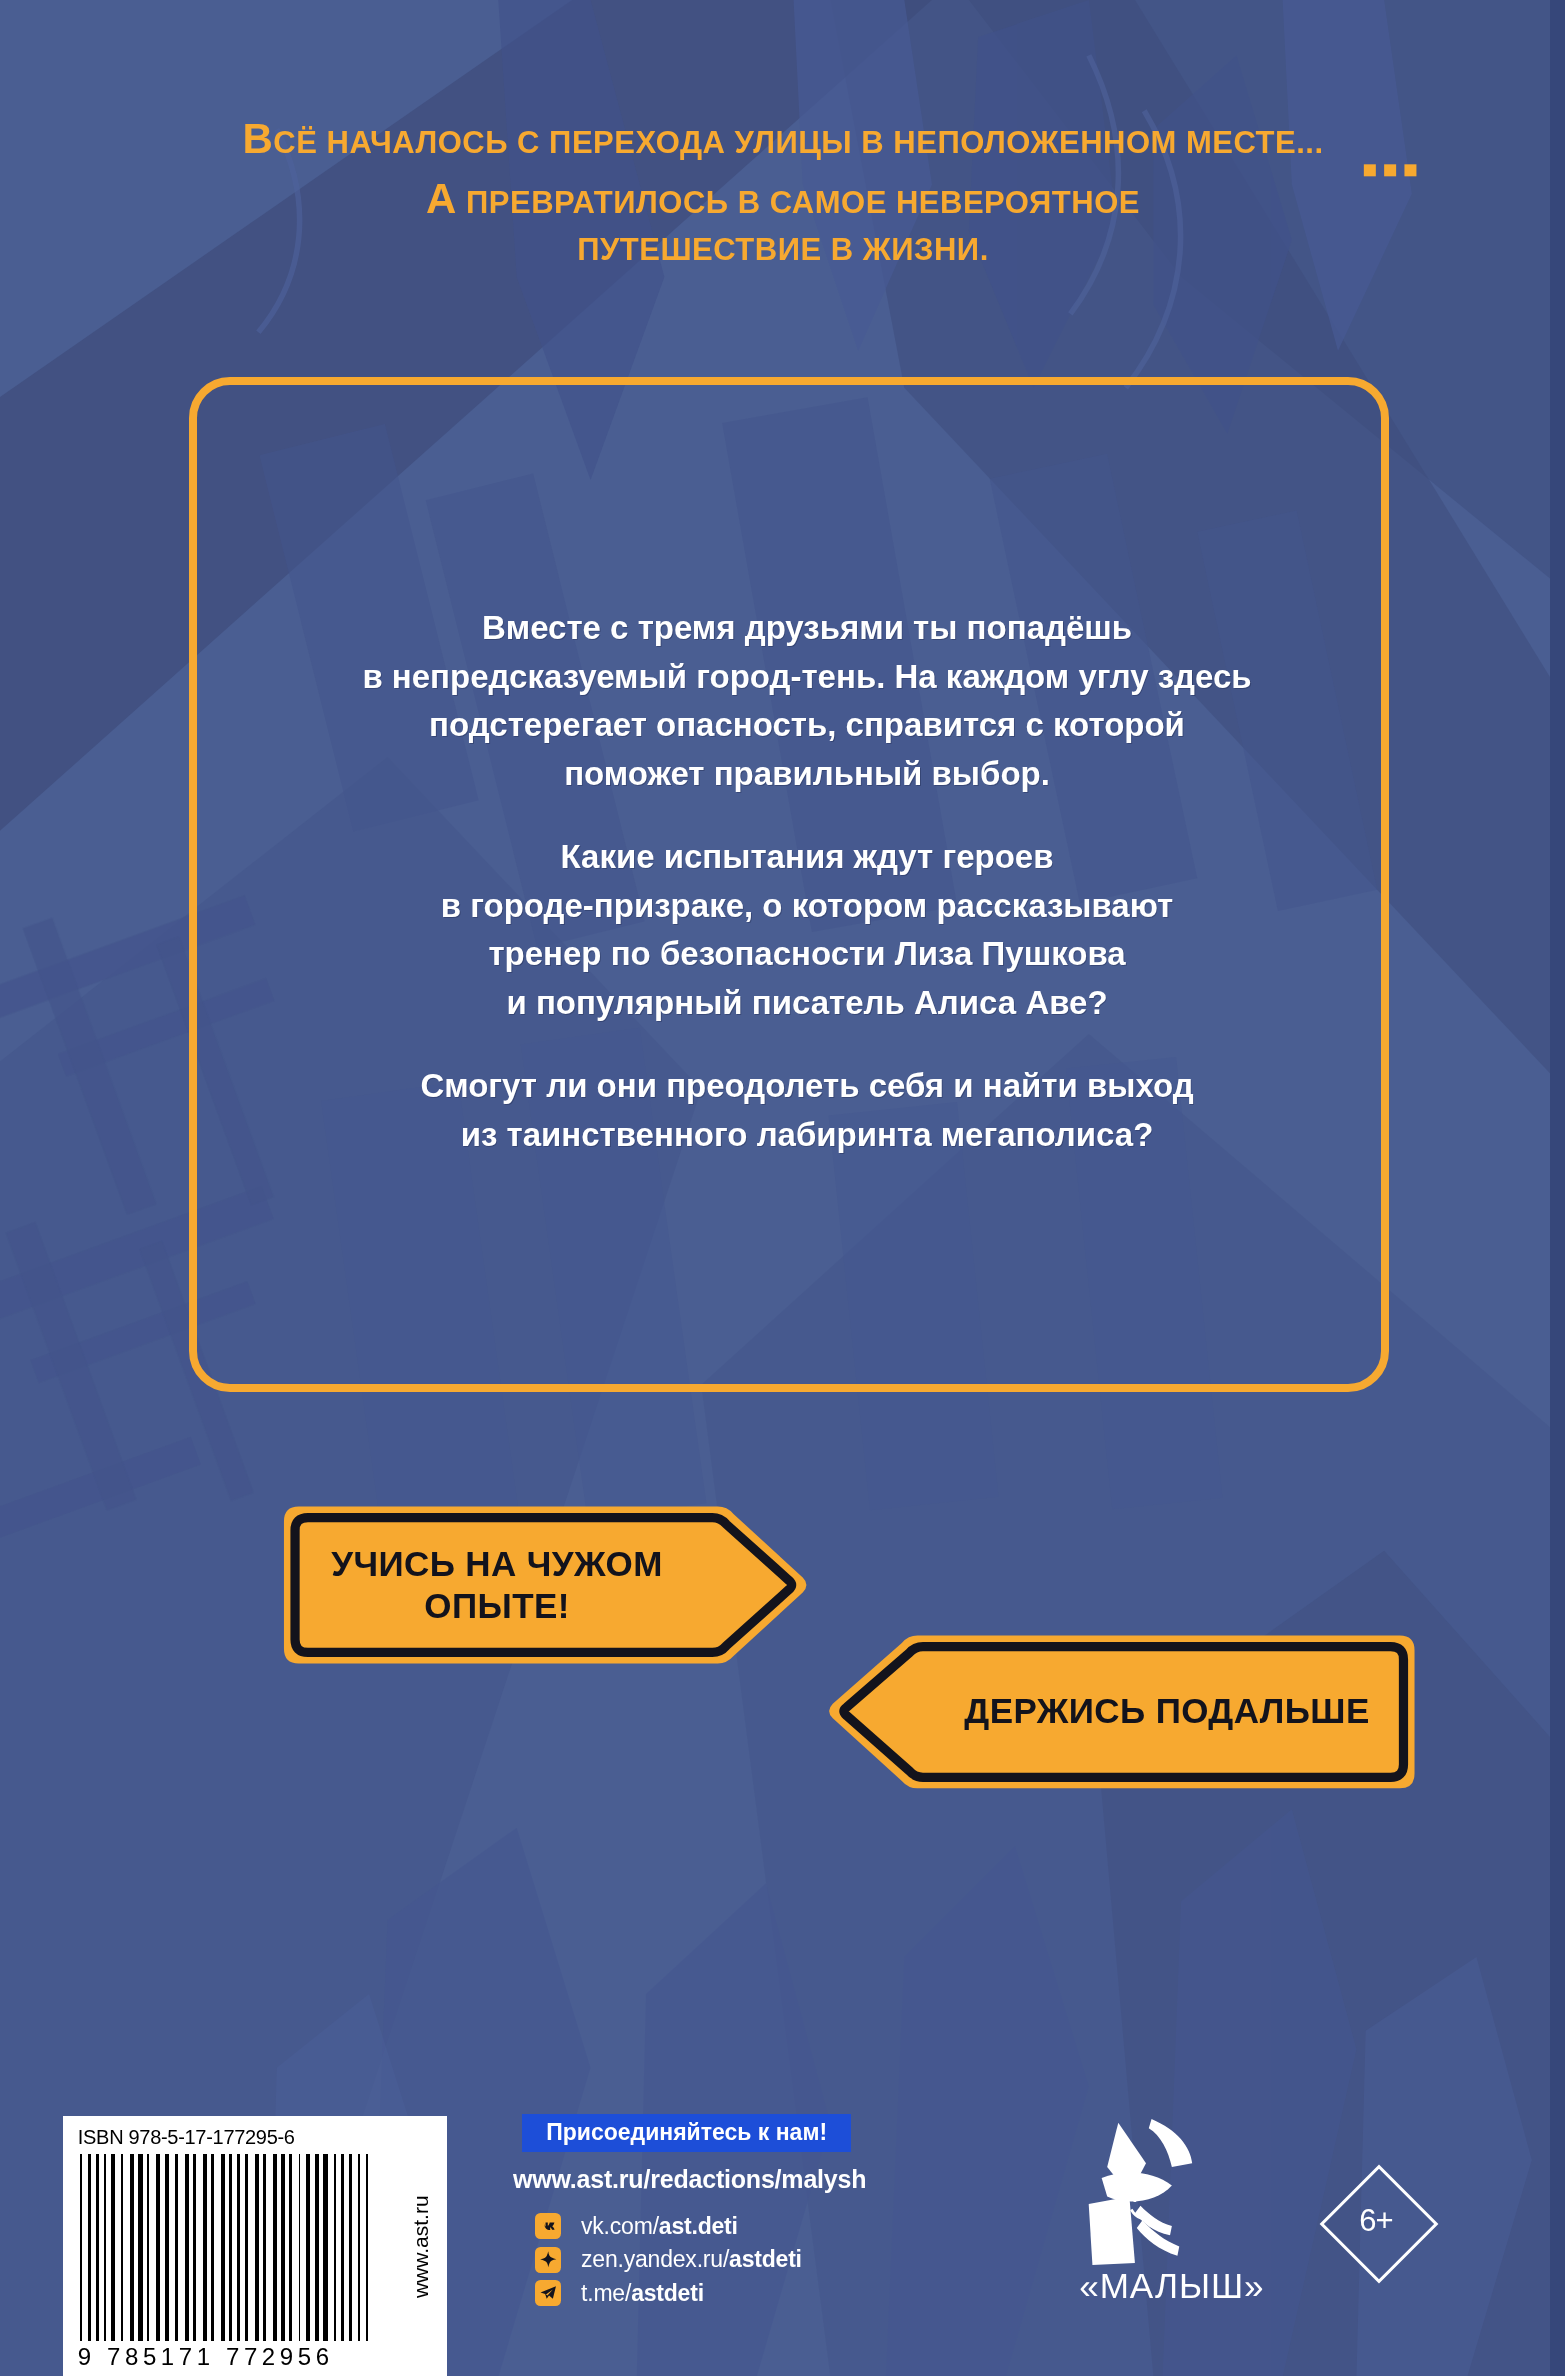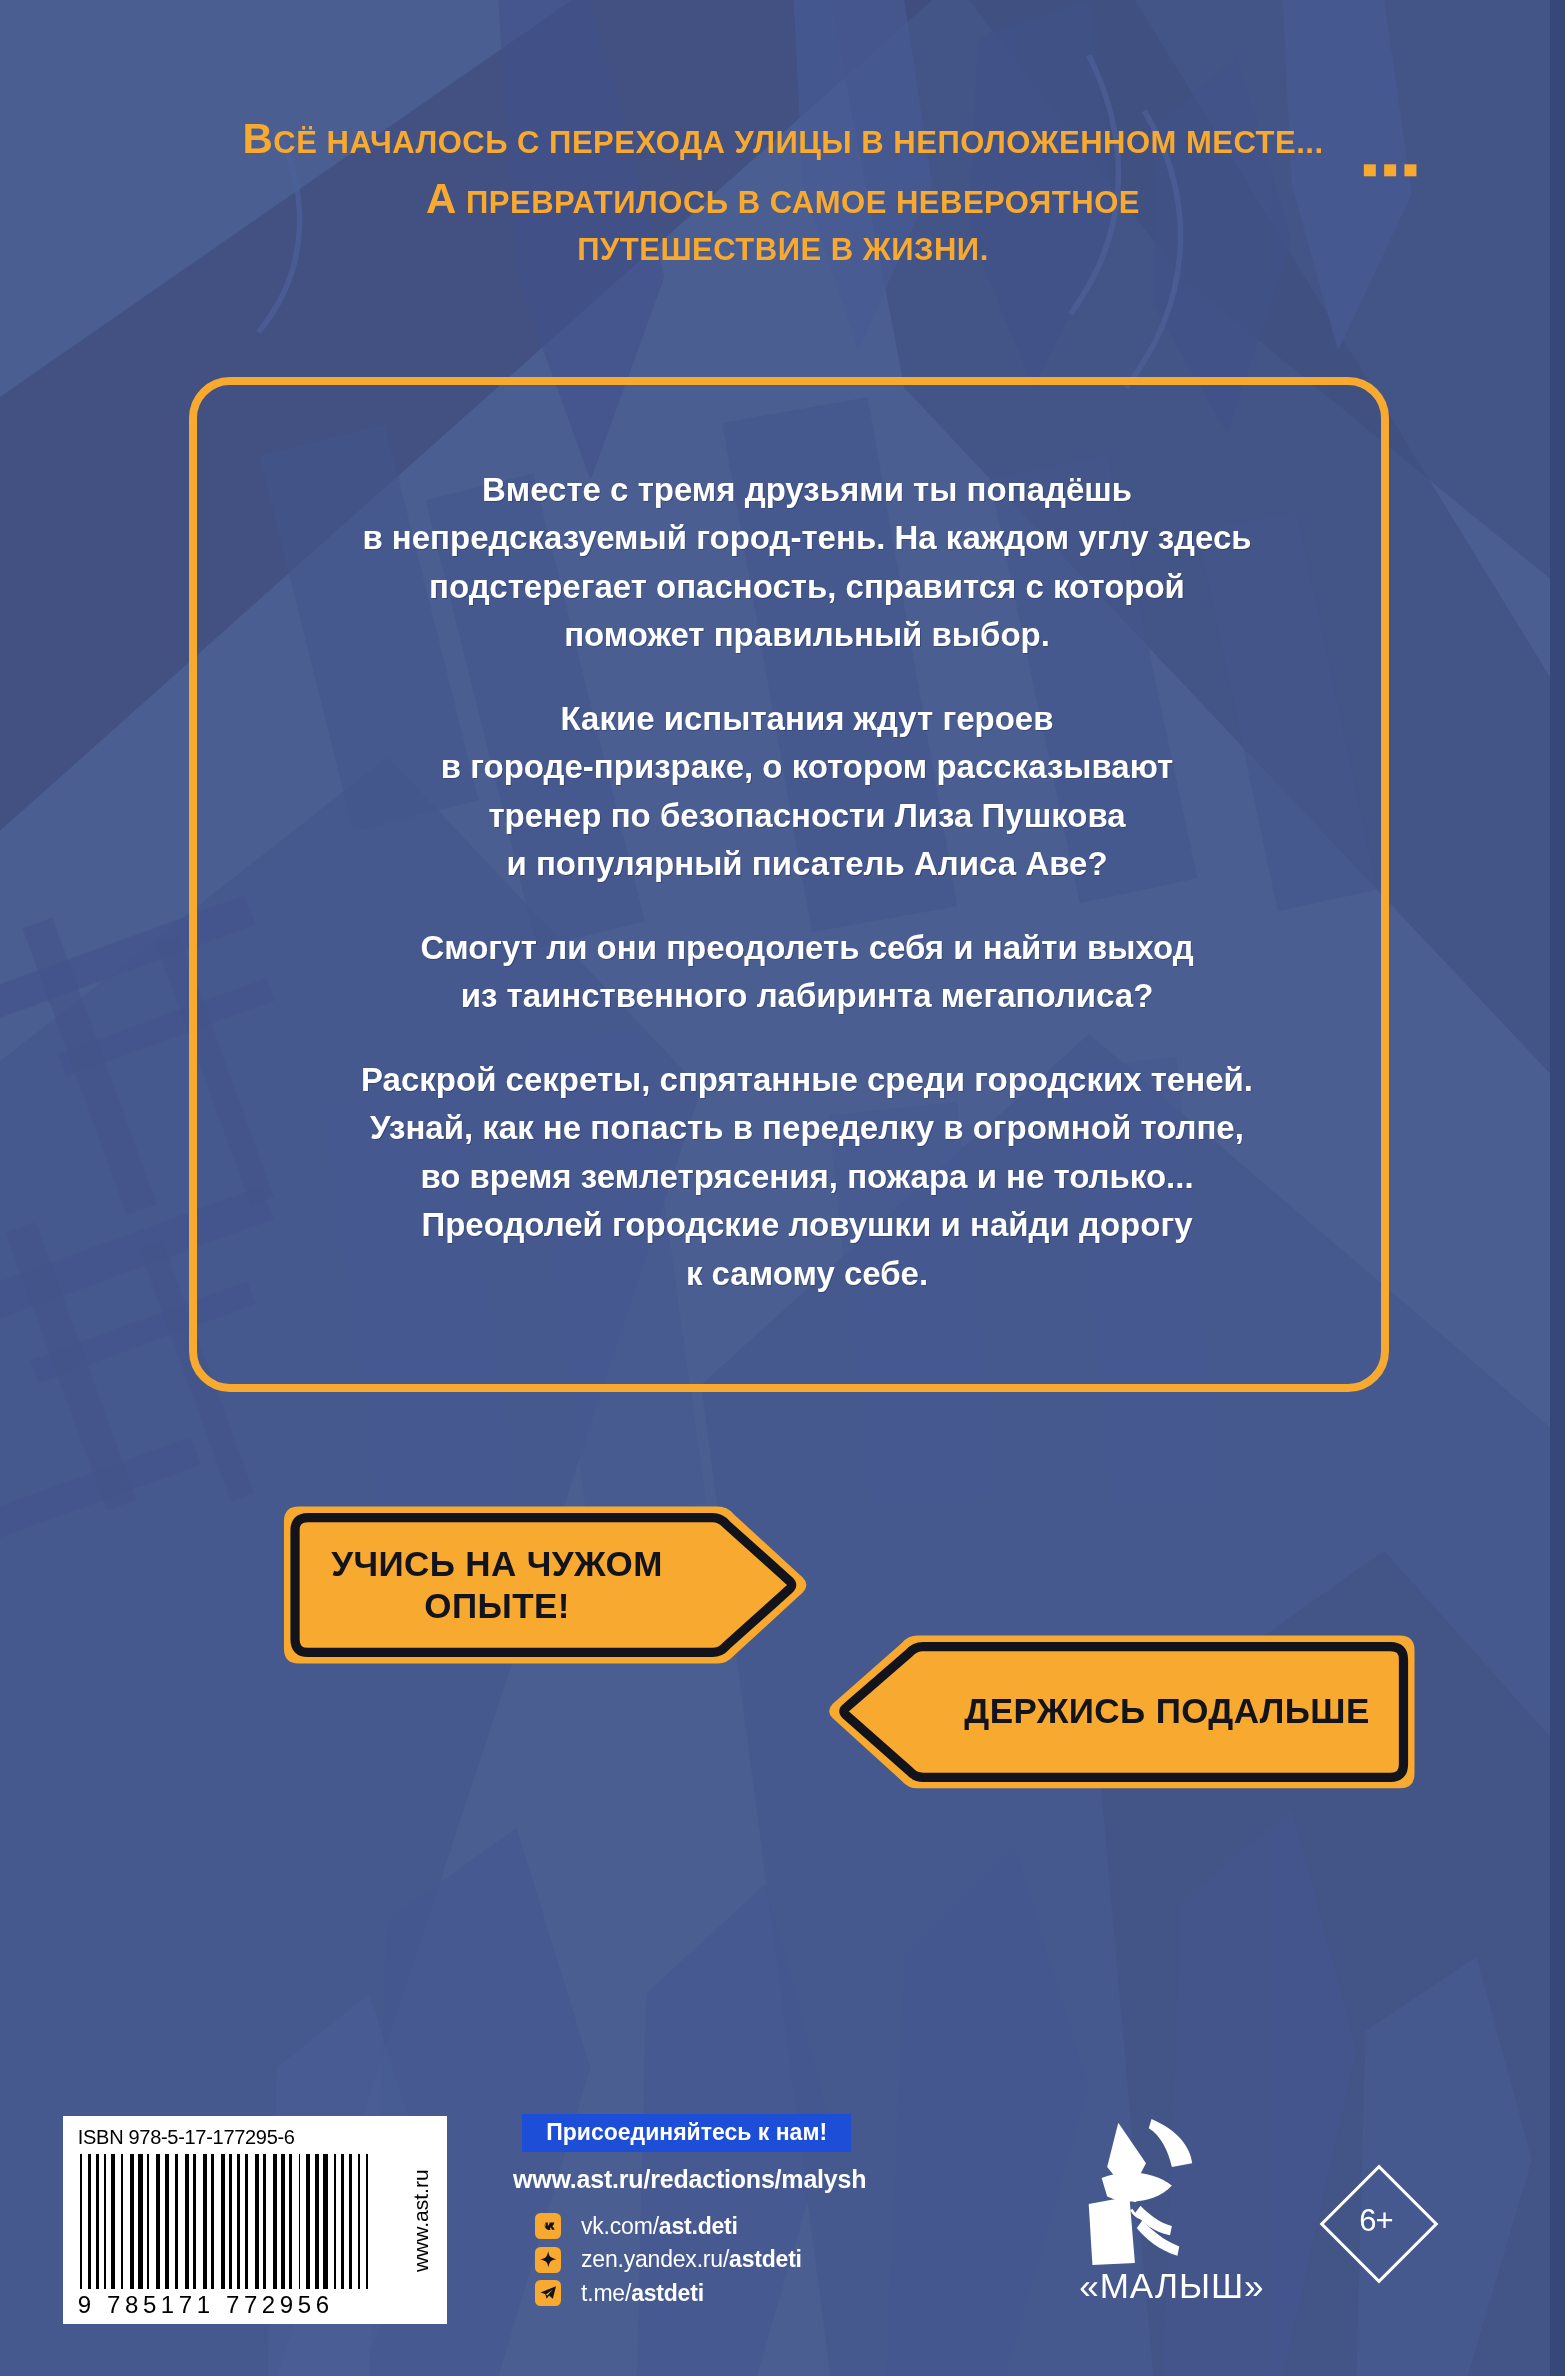--- a/index.html
+++ b/index.html
@@ -106,21 +106,21 @@
   #banner-2 { left: 821px; top: 1630px;  width: 609px; height: 162px; text-decoration: underline; }
   #banner-2 .btxt { padding-left: 83px; font-size: 35px; }
 
   #banner-3 { left: 72px;  top: 1759px;  width: 798px; height: 214px; }
   #banner-3 .btxt { padding-right: 102px; font-size: 35px; }
 
   
   .barcode-box {
     position: absolute;
     left: 63px; top: 2116px;
-    width: 384px; height: 208px;
+    width: 384px; height: 260px;
     background: #ffffff;
     box-sizing: border-box;
     padding: 7.4px 9.2px 5.5px 13px;
     display: flex;
   }
   .barcode-main { flex: 1; display: flex; flex-direction: column; }
   .isbn-text {
     font-family: "Liberation Sans", sans-serif;
     font-size: 20px;
     color: #000;
@@ -324,21 +324,20 @@
     <span class="hl-line">
       <span>путешествие в жизни.</span>
     </span>
   </div>
 
   <div class="panel">
     <div class="panel-inner">
       <p class="para">Вместе с тремя друзьями ты попадёшь<br>в непредсказуемый город-тень. На каждом углу здесь<br>подстерегает опасность, справится с которой<br>поможет правильный выбор.</p>
       <p class="para">Какие испытания ждут героев<br>в городе-призраке, о котором рассказывают<br>тренер по безопасности Лиза Пушкова<br>и популярный писатель Алиса Аве?</p>
       <p class="para">Смогут ли они преодолеть себя и найти выход<br>из таинственного лабиринта мегаполиса?</p>
-      <p class="para">Раскрой секреты, спрятанные среди городских теней.<br>Узнай, как не попасть в переделку в огромной толпе,<br>во время землетрясения, пожара и не только...<br>Преодолей городские ловушки и найди дорогу<br>к самому себе.</p>
     </div>
   </div>
 
   <div class="banner" id="banner-1">
     <svg width="545" height="168" viewBox="0 0 590 182" xmlns="http://www.w3.org/2000/svg">
       <path d="M16,22 Q16,6 32,6 L486,6 Q496,6 503,14 L578,83 Q586,91 578,99 L503,168 Q496,176 486,176 L32,176 Q16,176 16,160 Z" fill="#f7a930" stroke="#13131c" stroke-width="0"></path>
       <path d="M28,32 Q28,18 42,18 L480,18 Q489,18 495,25 L563,86 Q569,91 563,96 L495,157 Q489,164 480,164 L42,164 Q28,164 28,150 Z" fill="none" stroke="#13131c" stroke-width="10"></path>
     </svg>
     <div class="btxt">
       <span>Учись на чужом</span>

